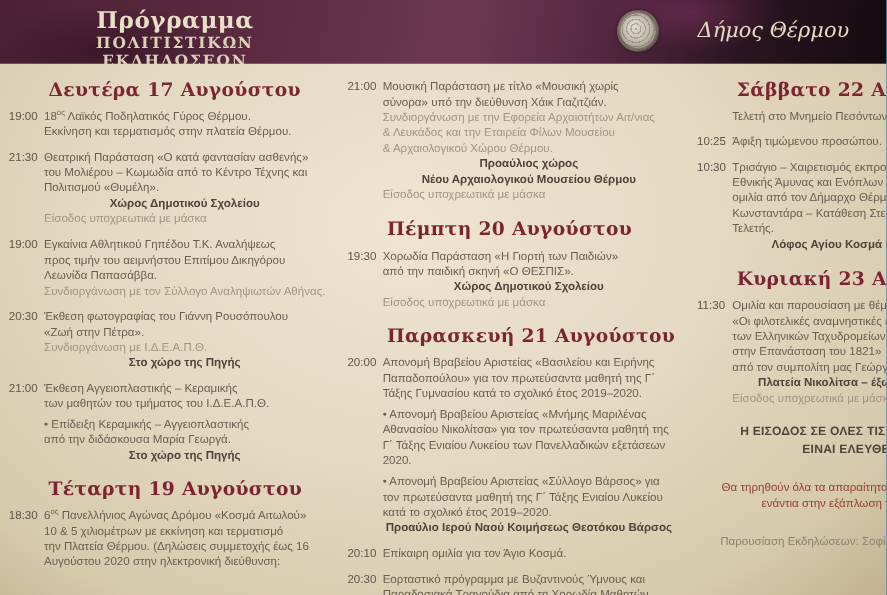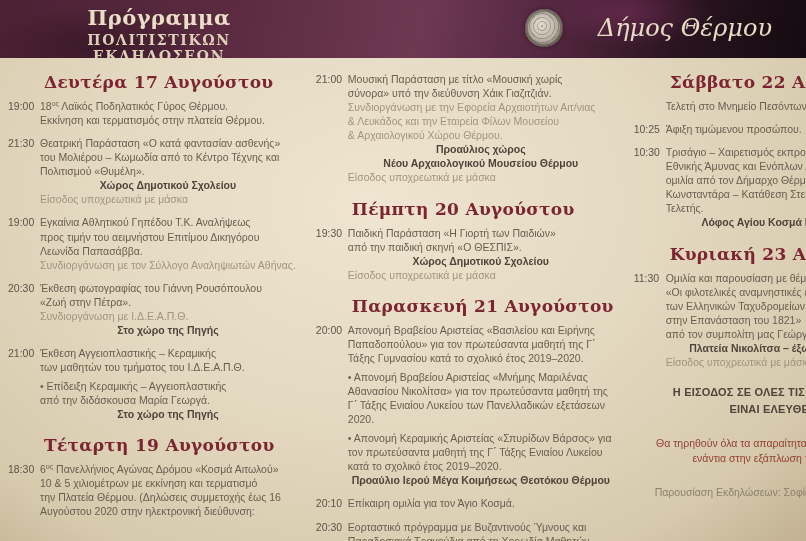--- a/index.html
+++ b/index.html
@@ -23,21 +23,21 @@
   .title { font-size:21px; font-weight:bold; letter-spacing:.5px; line-height:1.1; }
   .subtitle { font-size:14px; font-weight:bold; letter-spacing:1.6px; margin-top:3px; color:#dcd1b7; }
   .brand { position:absolute; right:34px; top:9px; display:flex; align-items:center; gap:11px; }
   .logo {
     width:38px; height:38px; border-radius:50%;
     background:
       repeating-radial-gradient(circle at 45% 45%, rgba(90,80,70,.35) 0 1px, rgba(0,0,0,0) 1px 4px),
       radial-gradient(circle at 40% 38%, #e2dccf 0%, #beb6a7 55%, #8d8477 100%);
     box-shadow: inset 0 0 0 3px rgba(70,58,50,.4), inset 0 0 9px rgba(35,25,22,.55), 0 0 4px rgba(0,0,0,.4);
   }
-  .brand-name { font-family:"DejaVu Serif", serif; font-style:italic; font-size:24px; color:#e6dcc4; white-space:nowrap;margin-left:24px; }
+  .brand-name { font-family:"DejaVu Serif", serif; font-style:italic; font-size:19px; color:#e6dcc4; white-space:nowrap;margin-left:24px; }
   
   .body {
     position:absolute; top:58px; left:0; right:0; bottom:0; box-sizing:border-box;
     padding:14px 0 0 8px; display:flex; gap:20px;
     background:
       radial-gradient(ellipse at 46% 30%, #efe5d0 0%, #e3d8c0 48%, #d6c9ac 82%, #c2b192 100%);
   }
   .col { box-sizing:border-box; }
   .col-1 { flex:0 0 272px; }
   .col-2 { flex:0 0 251px; }
@@ -146,41 +146,41 @@
             <div class="line note">&amp; Αρχαιολογικού Χώρου Θέρμου.</div>
             <div class="line loc">Προαύλιος χώρος</div>
             <div class="line loc">Νέου Αρχαιολογικού Μουσείου Θέρμου</div>
             <div class="line note">Είσοδος υποχρεωτικά με μάσκα</div>
           </div>
         </div>
         <div class="day">Πέμπτη 20 Αυγούστου</div>
         <div class="event">
           <div class="time">19:30</div>
           <div class="desc">
-            <div class="line normal">Παιδική Παράσταση «Η Γιορτή των Παιδιών»</div>
+            <div class="line normal">Χορωδία Παράσταση «Η Γιορτή των Παιδιών»</div>
             <div class="line normal">από την παιδική σκηνή «Ο ΘΕΣΠΙΣ».</div>
             <div class="line loc">Χώρος Δημοτικού Σχολείου</div>
             <div class="line note">Είσοδος υποχρεωτικά με μάσκα</div>
           </div>
         </div>
         <div class="day">Παρασκευή 21 Αυγούστου</div>
         <div class="event">
           <div class="time">20:00</div>
           <div class="desc">
             <div class="line normal">Απονομή Βραβείου Αριστείας «Βασιλείου και Ειρήνης</div>
             <div class="line normal">Παπαδοπούλου» για τον πρωτεύσαντα μαθητή της Γ΄</div>
             <div class="line normal">Τάξης Γυμνασίου κατά το σχολικό έτος 2019–2020.</div>
             <div class="line gap">• Απονομή Βραβείου Αριστείας «Μνήμης Μαριλένας</div>
             <div class="line normal">Αθανασίου Νικολίτσα» για τον πρωτεύσαντα μαθητή της</div>
             <div class="line normal">Γ΄ Τάξης Ενιαίου Λυκείου των Πανελλαδικών εξετάσεων</div>
             <div class="line normal">2020.</div>
-            <div class="line gap">• Απονομή Κεραμικής Αριστείας «Σπυρίδων Βάρσος» για</div>
+            <div class="line gap">• Απονομή Βραβείου Αριστείας «Σύλλογο Βάρσος» για</div>
             <div class="line normal">τον πρωτεύσαντα μαθητή της Γ΄ Τάξης Ενιαίου Λυκείου</div>
             <div class="line normal">κατά το σχολικό έτος 2019–2020.</div>
-            <div class="line loc">Προαύλιο Ιερού Μέγα Κοιμήσεως Θεοτόκου Θέρμου</div>
+            <div class="line loc">Προαύλιο Ιερού Ναού Κοιμήσεως Θεοτόκου Βάρσος</div>
           </div>
         </div>
         <div class="event">
           <div class="time">20:10</div>
           <div class="desc">
             <div class="line normal">Επίκαιρη ομιλία για τον Άγιο Κοσμά.</div>
           </div>
         </div>
         <div class="event">
           <div class="time">20:30</div>

